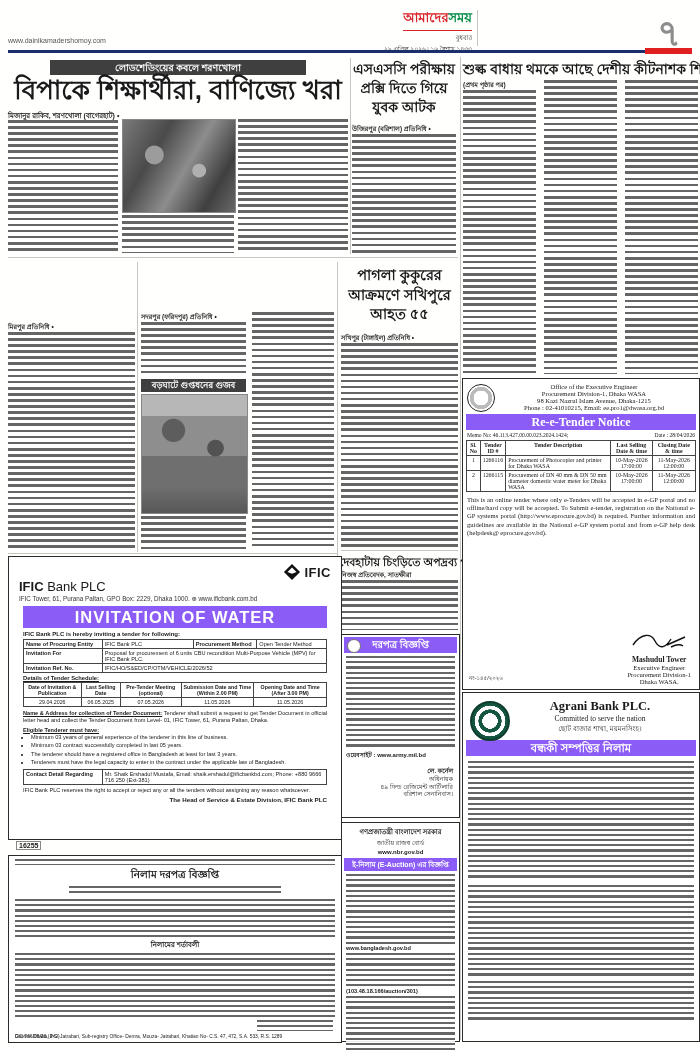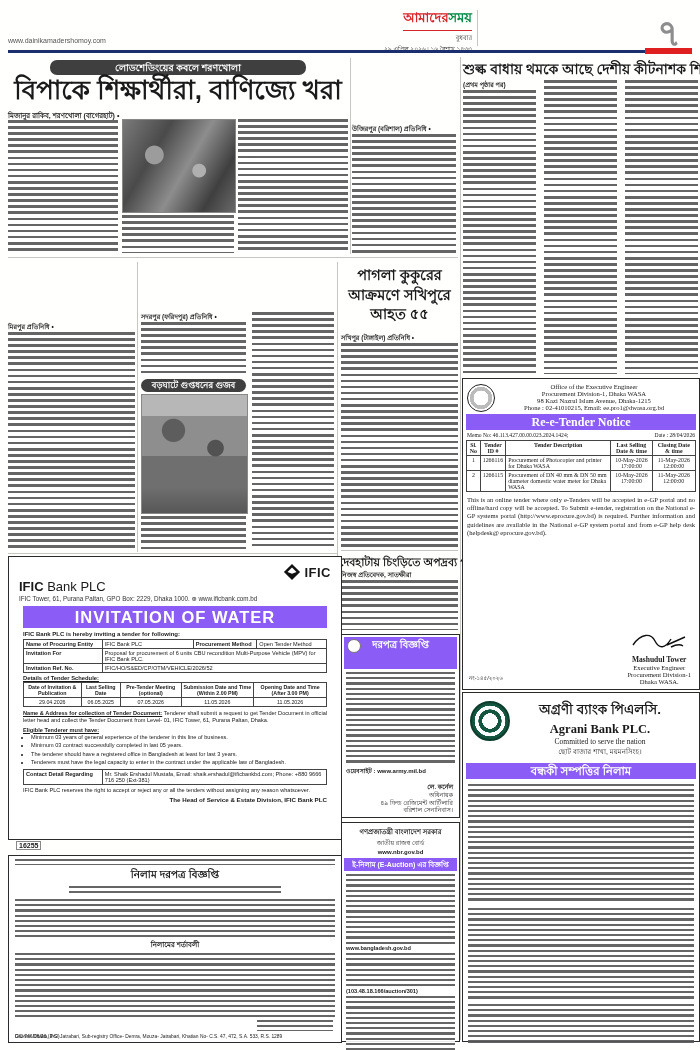--- a/index.html
+++ b/index.html
@@ -5,21 +5,21 @@
   html,body{margin:0;padding:0;background:#e8e8e4;}
   .page{position:relative;width:700px;height:1050px;background:#fffffe;margin:0 auto;
         font-family:"Liberation Sans","DejaVu Sans",sans-serif;color:#1a1a1a;overflow:hidden;}
   .abs{position:absolute;}
   .ctr{text-align:center;}
   .serif{font-family:"Liberation Serif","DejaVu Serif",serif;}
   .b{font-weight:bold;}
   
   .tl{background:repeating-linear-gradient(180deg,#4a4a4a 0px,#4a4a4a 2.6px,#ffffff 2.6px,#ffffff 6.1px);opacity:.85;}
   .tlf{background:repeating-linear-gradient(180deg,#555 0px,#555 2.2px,#ffffff 2.2px,#ffffff 5.2px);opacity:.9;}
-  .kicker-band{background:#3f3f3f;color:#fff;border-radius:7px;}
+  .kicker-band{background:#3f3f3f;color:#fff;}
   .black-band{background:#8b5cf6;color:#fff;}
   .vdiv{width:1px;background:#c6c6c2;}
   .hdiv{height:1px;background:#c6c6c2;}
   .boxed{border:1px solid #2b2b2b;background:#fff;}
   .photo{border:1px solid #888;}
   .photo-lead{background:
      radial-gradient(circle at 28% 38%, #9c9c9c 0 9%, transparent 10%),
      radial-gradient(circle at 68% 55%, #b0b0b0 0 7%, transparent 8%),
      linear-gradient(120deg,#7a7a7a 0%,#4a4a4a 30%,#8d8d8d 55%,#3f3f3f 80%,#696969 100%);}
   .photo-dig{background:
@@ -60,20 +60,21 @@
   <div class="abs b" style="left:8px;top:110px;width:120px;font-size:7px;">মিজানুর রাকিব, শরণখোলা (বাগেরহাট) •</div>
 
   <div class="abs tl" style="left:8px;top:120px;width:110px;height:133px;"></div>
   <div class="abs photo photo-lead" style="left:122px;top:119px;width:112px;height:92px;"></div>
   <div class="abs tl" style="left:122px;top:215px;width:112px;height:38px;"></div>
   <div class="abs tl" style="left:238px;top:119px;width:110px;height:134px;"></div>
 
   <div class="abs hdiv" style="left:8px;top:257px;width:450px;"></div>
   <div class="abs vdiv" style="left:350px;top:58px;height:196px;"></div>
 
+  <div class="abs ctr b" style="left:352px;top:60px;width:104px;font-size:14px;line-height:1.35;">এসএসসি পরীক্ষায় প্রক্সি দিতে গিয়ে যুবক আটক</div>
   <div class="abs b" style="left:352px;top:124px;width:104px;font-size:6.5px;">উজিরপুর (বরিশাল) প্রতিনিধি •</div>
   <div class="abs tl" style="left:352px;top:134px;width:104px;height:120px;"></div>
 
   <div class="abs vdiv" style="left:460px;top:57px;height:983px;"></div>
   <div class="abs ctr b" style="left:463px;top:58px;width:235px;font-size:14px;white-space:nowrap;">শুল্ক বাধায় থমকে আছে দেশীয় কীটনাশক শিল্প</div>
   <div class="abs b" style="left:463px;top:80px;width:73px;font-size:6.5px;">(প্রথম পৃষ্ঠার পর)</div>
   <div class="abs tl" style="left:463px;top:90px;width:73px;height:284px;"></div>
   <div class="abs tl" style="left:544px;top:80px;width:73px;height:294px;"></div>
   <div class="abs tl" style="left:625px;top:80px;width:73px;height:294px;"></div>
 
@@ -93,21 +94,21 @@
   <div class="abs ctr b" style="left:341px;top:266px;width:117px;font-size:14.5px;line-height:1.35;">পাগলা কুকুরের আক্রমণে সখিপুরে আহত ৫৫</div>
   <div class="abs b" style="left:341px;top:333px;width:117px;font-size:6.5px;">সখিপুর (টাঙ্গাইল) প্রতিনিধি •</div>
   <div class="abs tl" style="left:341px;top:343px;width:117px;height:204px;"></div>
 
   <div class="abs hdiv" style="left:341px;top:550px;width:117px;"></div>
   <div class="abs ctr b" style="left:339px;top:554px;width:121px;font-size:11px;white-space:nowrap;">দেবহাটায় চিংড়িতে অপদ্রব্য পুশ</div>
   <div class="abs b" style="left:341px;top:570px;width:117px;font-size:6.5px;">নিজস্ব প্রতিবেদক, সাতক্ষীরা</div>
   <div class="abs tl" style="left:341px;top:580px;width:117px;height:50px;"></div>
 
   <div class="abs boxed" style="left:341px;top:634px;width:117px;height:182px;">
-    <div class="black-band ctr" style="margin:2px;height:32px;font-size:10px;line-height:16px;font-weight:bold;position:relative;">
+    <div class="black-band ctr" style="margin:2px;height:16px;font-size:10px;line-height:16px;font-weight:bold;position:relative;">
       <span class="abs" style="left:3px;top:2px;width:12px;height:12px;border-radius:50%;background:#fff;border:1px solid #777;"></span>
       <span>দরপত্র বিজ্ঞপ্তি</span>
     </div>
     <div class="tlf" style="margin:3px 4px 0 4px;height:92px;"></div>
     <div style="margin:2px 4px 0 4px;font-size:6px;">
       <span class="b">ওয়েবসাইট :</span>
       <span class="b">www.army.mil.bd</span>
     </div>
     <div style="margin:6px 6px 0 0;font-size:6.2px;text-align:right;">
       <div class="b sig-line">লে. কর্নেল</div>
@@ -178,21 +179,20 @@
       <div>Executive Engineer</div>
       <div>Procurement Division-1</div>
       <div>Dhaka WASA.</div>
     </div>
     <div class="abs" style="left:6px;bottom:6px;font-size:5.5px;font-family:'Liberation Sans',sans-serif;">নং-১৪৫/২০২৬</div>
   </div>
 
   <div class="abs boxed" style="left:462px;top:692px;width:236px;height:348px;">
     <div class="abs" style="left:7px;top:8px;width:36px;height:36px;border-radius:50%;border:2px solid #0e3d2e;background:radial-gradient(circle at 50% 50%, #fff 0 30%, #14553f 31% 45%, #fff 46% 60%, #14553f 61%);"></div>
     <div class="ctr" style="margin:6px 10px 0 48px;">
-      <div class="b" style="font-size:13.5px;">অগ্রণী ব্যাংক পিএলসি.</div>
       <div class="b serif" style="font-size:12.5px;">Agrani Bank PLC.</div>
       <div class="serif" style="font-size:7.5px;">Committed to serve the nation</div>
       <div style="font-size:7px;">ছোট বাজার শাখা, ময়মনসিংহ।</div>
     </div>
     <div class="black-band ctr b" style="margin:5px 3px 0 3px;height:16px;font-size:11.5px;line-height:16px;">বন্ধকী সম্পত্তির নিলাম</div>
     <div class="tlf" style="margin:5px 5px 0 5px;height:120px;"></div>
     <div class="tlf" style="margin:4px 5px 0 5px;height:92px;"></div>
     <div class="tlf" style="margin:4px 5px 0 5px;height:40px;"></div>
 
   </div>

